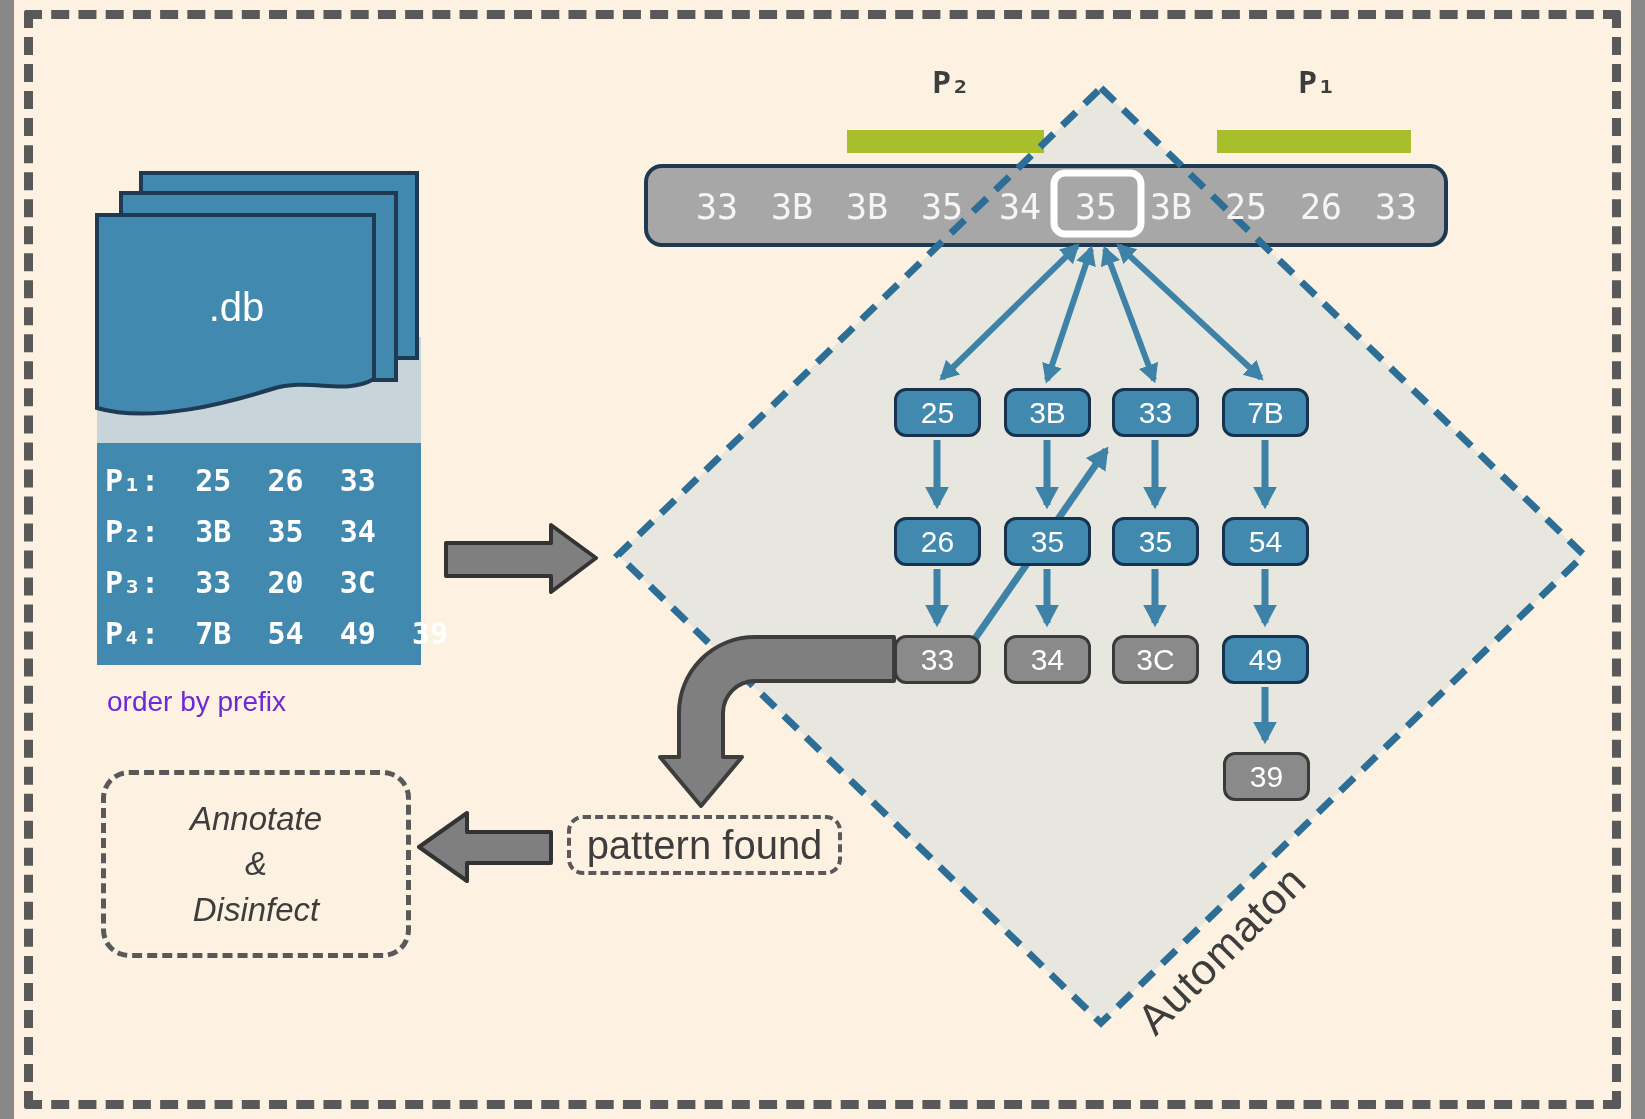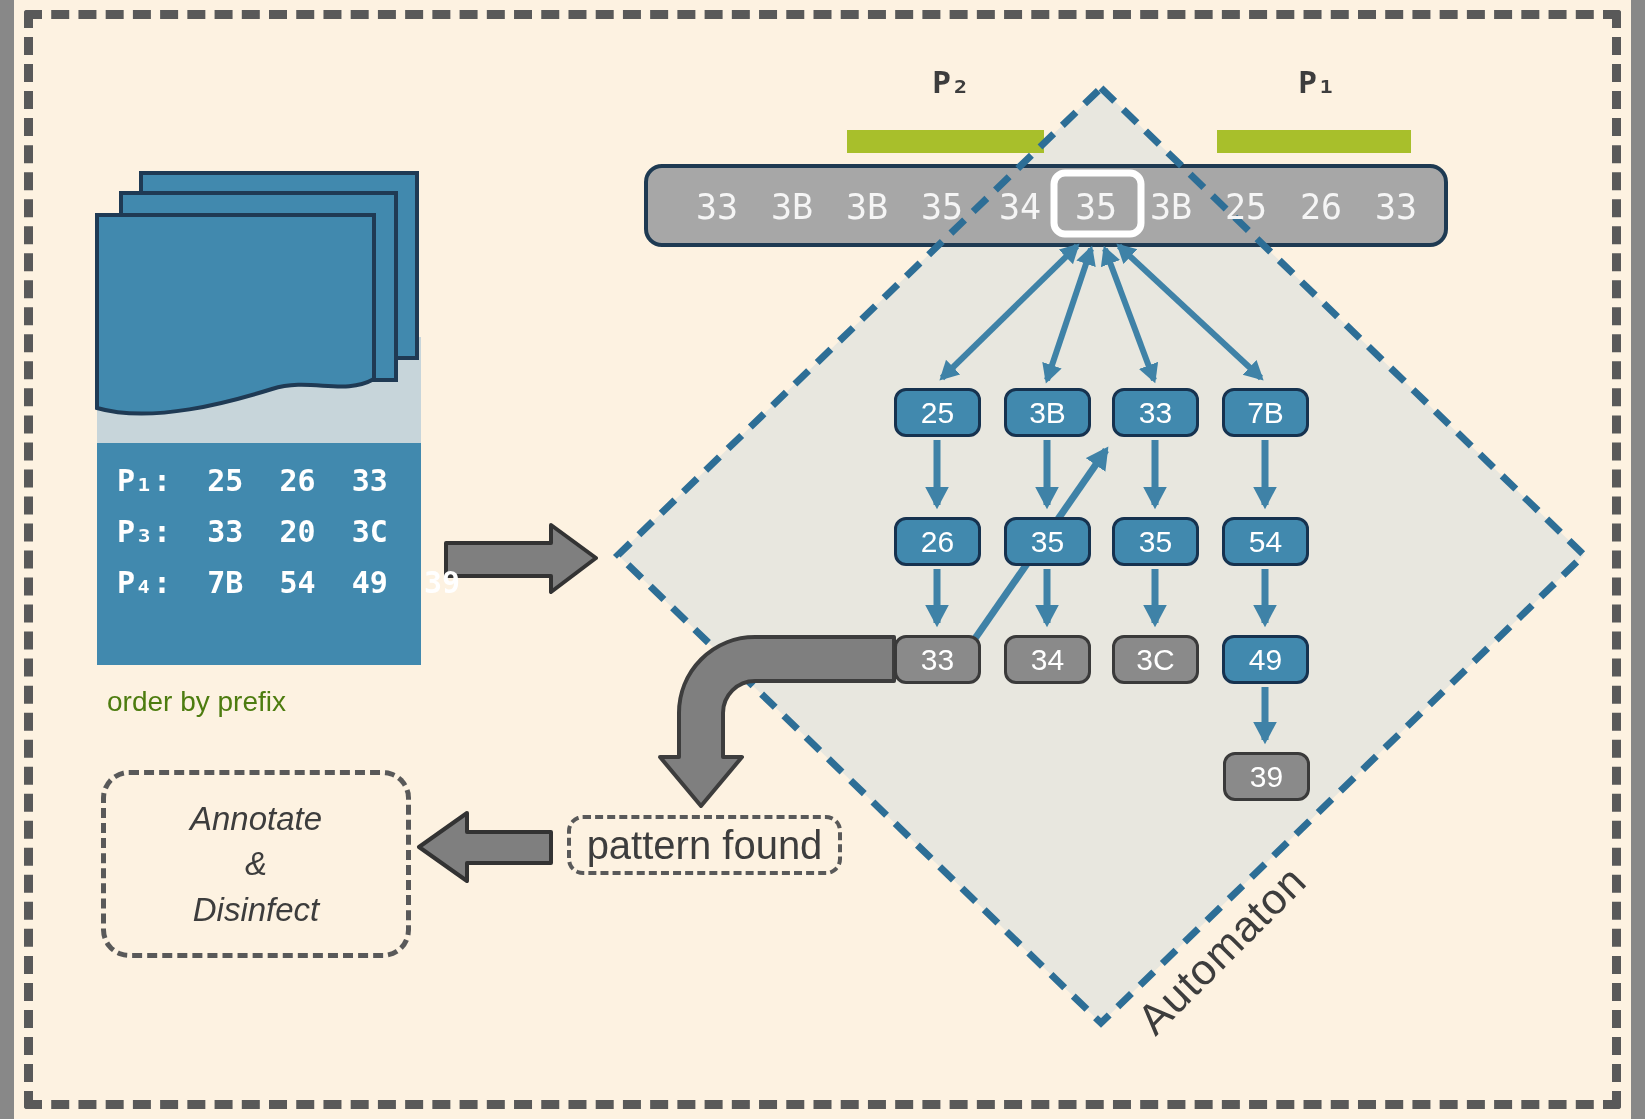--- a/index.html
+++ b/index.html
@@ -36,28 +36,28 @@
   .state.blue{background:#4189ae;border:3px solid #16324f;}
   .state.gray{background:#8a8a8a;border:3px solid #3a3a3a;}
 
   
   .db-panel{
     position:absolute;left:83px;top:443px;width:324px;height:222px;
     background:#4189ae;padding-top:12px;box-sizing:border-box;
   }
   .db-line{
     white-space:pre;font-family:"DejaVu Sans Mono",monospace;
-    font-size:30px;line-height:51px;color:#ffffff;padding-left:20px;font-weight:700;
+    font-size:30px;line-height:51px;color:#ffffff;padding-left:8px;font-weight:700;
   }
   .db-label{
     position:absolute;left:140px;top:285px;width:165px;text-align:center;
     font-size:40px;color:#ffffff;
   }
   .caption{
-    position:absolute;left:93px;top:686px;font-size:28px;color:#4d7c0f;
+    position:absolute;left:93px;top:686px;font-size:28px;color:#6d28d9;
   }
 
   .accepted-label{
     position:absolute;left:887px;top:706px;width:300px;text-align:center;
     font-size:29px;color:#1a1a1a;
   }
   .automaton-label{
     position:absolute;left:1208px;top:950px;transform:translate(-50%,-50%) rotate(-45deg);
     font-size:43px;color:#3d3d3d;letter-spacing:1px;
   }
@@ -160,22 +160,24 @@
 
   <div class="state gray" style="left:880px;top:635px;">33</div>
   <div class="state gray" style="left:990px;top:635px;">34</div>
   <div class="state gray" style="left:1098px;top:635px;">3C</div>
   <div class="state blue" style="left:1208px;top:635px;">49</div>
 
   <div class="state gray" style="left:1209px;top:752px;">39</div>
 
   <div class="automaton-label">Automaton</div>
 
+  <div class="db-label">.db</div>
   <div class="db-panel">
     <div class="db-line">P₁:  25  26  33</div>
+    <div class="db-line">P₂:  3B  35  34</div>
     <div class="db-line">P₃:  33  20  3C</div>
     <div class="db-line">P₄:  7B  54  49  39</div>
   </div>
   <div class="caption">order by prefix</div>
 
   <div class="pattern-found-box">
     <span>pattern found</span>
   </div>
   <div class="annotate-box">
     <div>Annotate</div>

